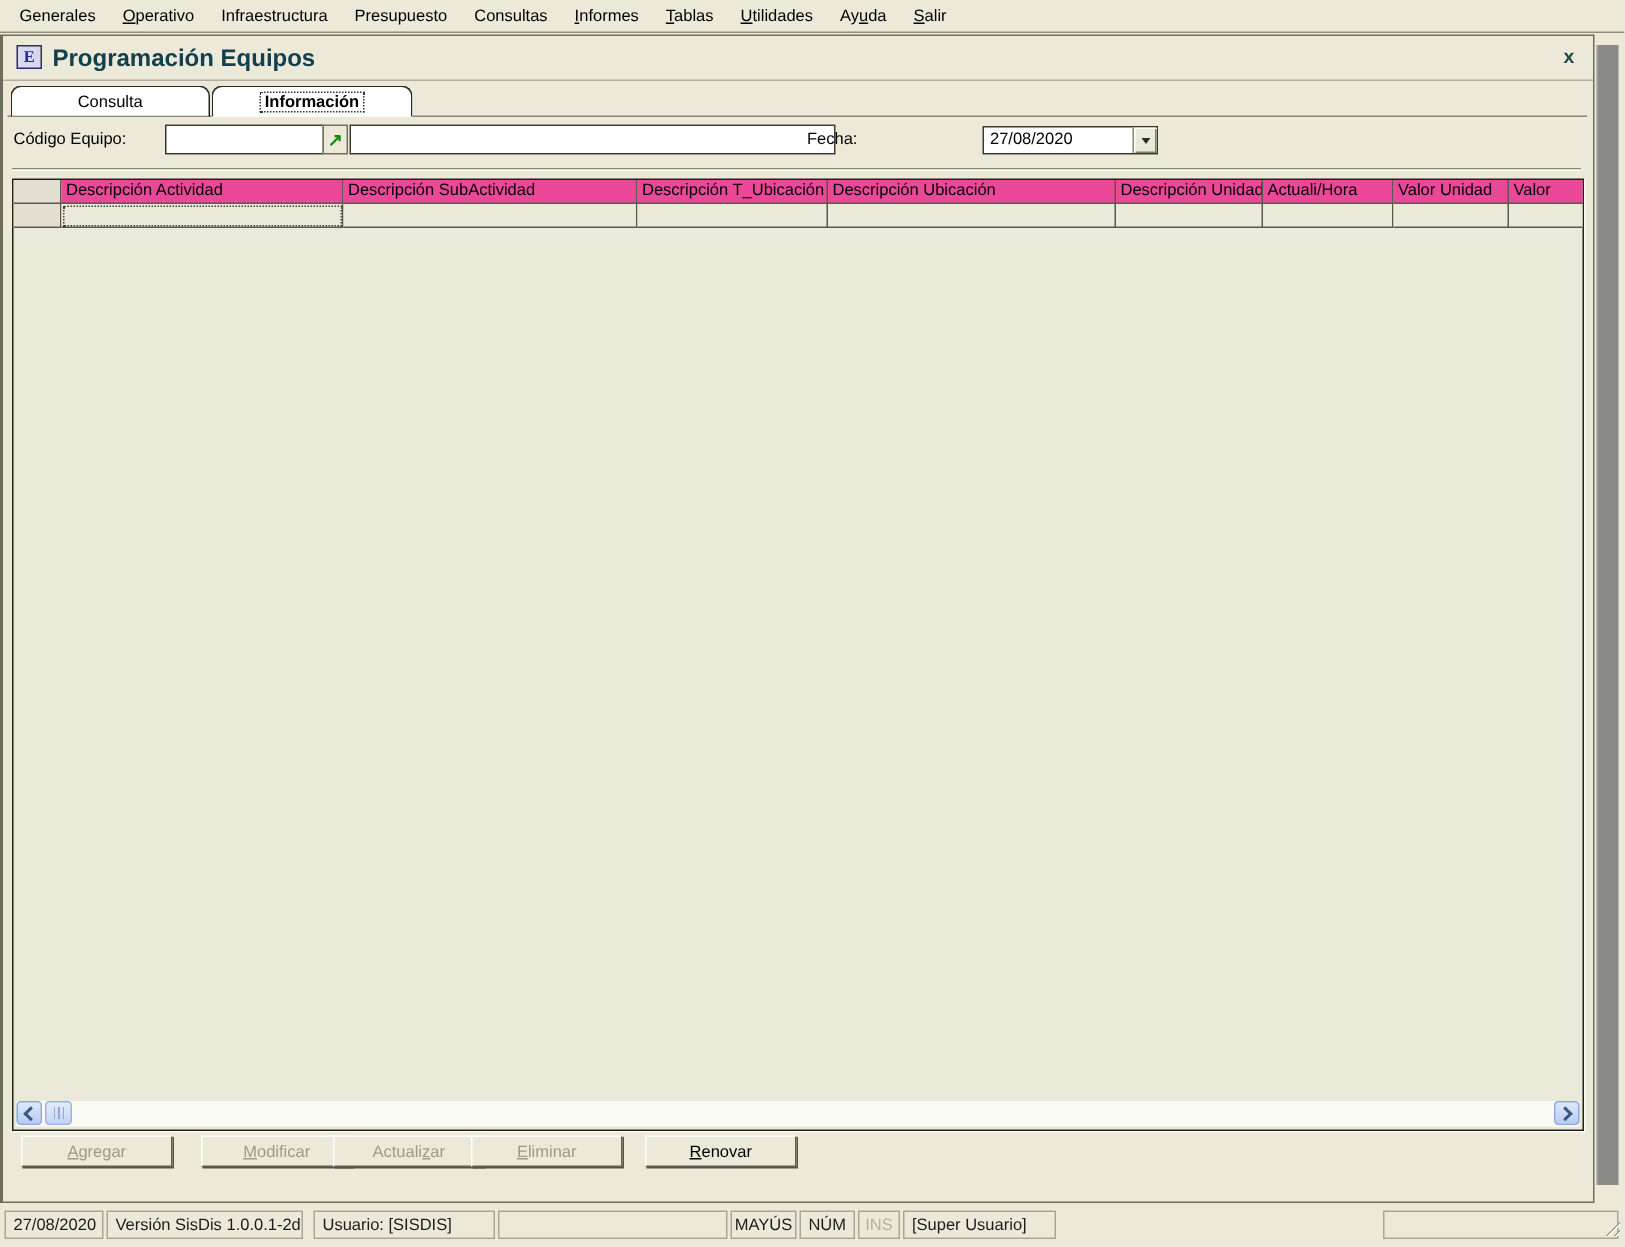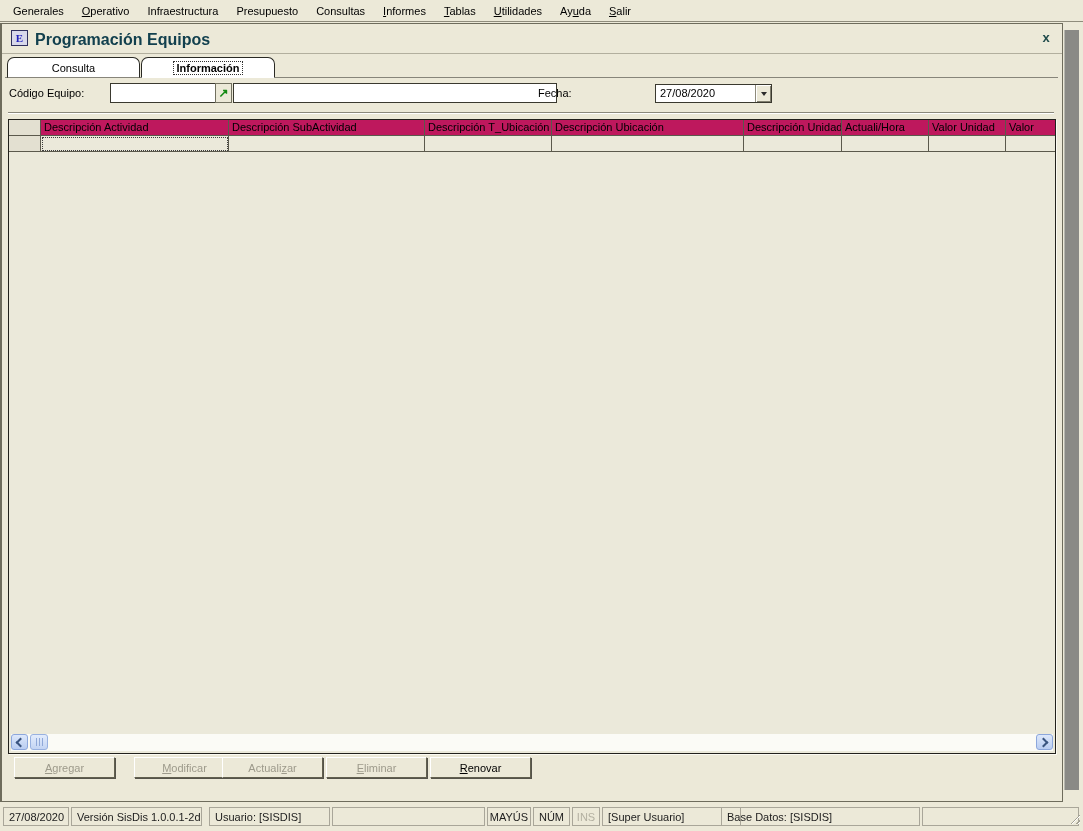--- a/index.html
+++ b/index.html
@@ -89,21 +89,21 @@
   
   #grid{
     left:6px;top:95px;width:1048px;height:635px;box-sizing:border-box;
     background:#EBE9DA;border:1px solid #22211C;
     box-shadow:1px 1px 0 #FBFAF2;overflow:hidden;
   }
   .grid-row{display:flex;height:16px;overflow:hidden;width:1100px;}
   .gcell{
     box-sizing:border-box;height:16px;padding:1px 3px 0 3px;
     border-right:1px solid #5B594C;border-bottom:1px solid #5B594C;
-    white-space:nowrap;overflow:hidden;flex:none;background:#be185d;
+    white-space:nowrap;overflow:hidden;flex:none;background:#ec4899;
   }
   .gcell.sel{background:#E3E0D1;}
   .gcell.a-r{text-align:left;}
   .datacell{background:#EBE9DA;}
   .focus-cell{outline:1px dotted #3C3C3C;outline-offset:-2px;}
 
   
   #grid-scroll{
     position:absolute;left:2px;bottom:2px;width:1042px;height:17px;
     background:#FBFBF6;
@@ -236,31 +236,30 @@
         </div>
       <div class="sbtn" id="sb-right">
           <span class="chev r"></span>
         </div>
     </div>
   </div>
 
   <button class="cmd disabled" style="left:12px" disabled=""><span></span><span class="u">A</span><span>gregar</span></button>
   <button class="cmd disabled" style="left:132px" disabled=""><span></span><span class="u">M</span><span>odificar</span></button>
   <button class="cmd disabled" style="left:220px" disabled=""><span>Actuali</span><span class="u">z</span><span>ar</span></button>
-  <button class="cmd disabled" style="left:324px" disabled=""><span></span><span class="u">E</span><span>liminar</span></button>
+  <button class="cmd disabled" style="left:312px" disabled=""><span></span><span class="u">E</span><span>liminar</span></button>
   <button class="cmd enabled" style="left:428px"><span></span><span class="u">R</span><span>enovar</span></button>
 </div>
 
 <div id="gray-strip" class="abs"></div>
 
 <div id="statusbar" class="abs">
   <span class="panel" style="left:3px;width:66px">27/08/2020</span>
   <span class="panel" style="left:71px;width:131px">Versión SisDis 1.0.0.1-2d</span>
   <span class="panel" style="left:209px;width:121px">Usuario: [SISDIS]</span>
   <span class="panel" style="left:332px;width:153px"></span>
   <span class="panel center" style="left:487px;width:44px">MAYÚS</span>
   <span class="panel center" style="left:533px;width:37px">NÚM</span>
   <span class="panel center dim" style="left:572px;width:28px">INS</span>
-  <span class="panel" style="left:602px;width:139px">[Super Usuario]</span>
-  <span class="panel" style="left:721px;width:199px">Base Datos: [SISDIS]</span>
+  <span class="panel" style="left:602px;width:102px">[Super Usuario]</span>
   <span class="panel" style="left:922px;width:157px"></span>
   <span id="resize-grip"></span>
 </div>
 
 </body></html>

